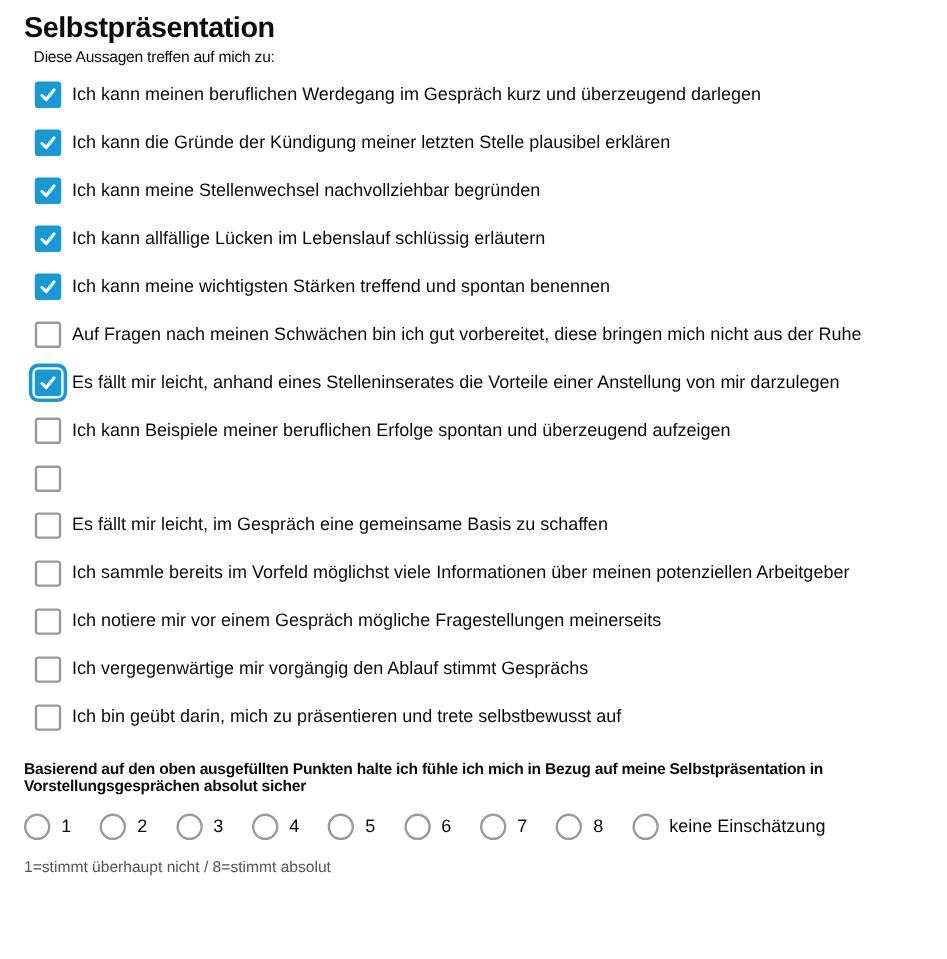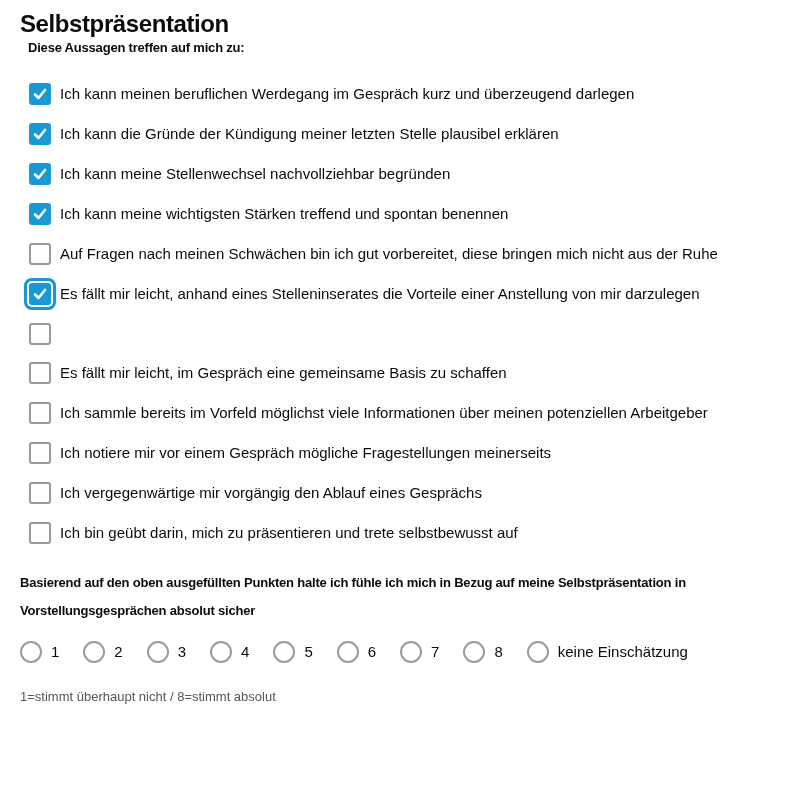--- a/index.html
+++ b/index.html
@@ -19,23 +19,23 @@
   }
   .page-title {
     font-size: 24px;
     font-weight: 800;
     letter-spacing: -0.4px;
     margin: 0 0 4px 0;
     line-height: 24px;
   }
   .page-subtitle {
     font-size: 13px;
-    font-weight: 700;
+    font-weight: 400;
     letter-spacing: -0.2px;
-    margin: 0 0 26px 8px;
+    margin: 0 0 11px 8px;
     line-height: 16px;
   }
   .checklist {
     margin-left: 9px;
     text-align: right;
   }
   .check-row {
     display: flex;
     align-items: flex-start;
     margin-bottom: 16px;
@@ -67,21 +67,21 @@
     font-size: 15px;
     line-height: 24px;
     margin-left: 9px;
     max-width: 706px;
     cursor: pointer;
   }
   .rating-question {
     font-size: 13px;
     font-weight: 700;
     letter-spacing: -0.2px;
-    line-height: 28px;
+    line-height: 14px;
     max-width: 748px;
     margin: 24px 0 0 0;
   }
   .rating-options {
     display: flex;
     align-items: center;
     margin-top: 16px;
     margin-left: 0;
     column-gap: 24px;
   }
@@ -101,21 +101,21 @@
     flex: 0 0 22px;
   }
   .radio-label {
     font-size: 15px;
     line-height: 22px;
     white-space: nowrap;
   }
   .rating-footnote {
     font-size: 13px;
     color: var(--footnote);
-    margin-top: 26px;
+    margin-top: 15px;
     line-height: 16px;
   }
 </style>
 </head>
 <body style="--accent: #1899D6; --cb-border: #999999; --radio-border: #9B9B9B; --footnote: #555555;">
 
 <h1 class="page-title">Selbstpräsentation</h1>
 <div class="page-subtitle">Diese Aussagen treffen auf mich zu:</div>
 
 <div class="checklist">
@@ -142,40 +142,54 @@
       </svg>
     </span>
     <span class="check-label">Ich kann meine Stellenwechsel nachvollziehbar begründen</span>
   </div>
     <div class="check-row">
     <span class="checkbox checked">
       <svg width="16" height="16" viewBox="0 0 16 16" aria-hidden="true">
         <polyline points="3,8.5 6.5,12 13,4" fill="none" stroke="#ffffff" stroke-width="2.6" stroke-linecap="round" stroke-linejoin="round"></polyline>
       </svg>
     </span>
+    <span class="check-label">Ich kann allfällige Lücken im Lebenslauf schlüssig erläutern</span>
+  </div>
+    <div class="check-row">
+    <span class="checkbox checked">
+      <svg width="16" height="16" viewBox="0 0 16 16" aria-hidden="true">
+        <polyline points="3,8.5 6.5,12 13,4" fill="none" stroke="#ffffff" stroke-width="2.6" stroke-linecap="round" stroke-linejoin="round"></polyline>
+      </svg>
+    </span>
     <span class="check-label">Ich kann meine wichtigsten Stärken treffend und spontan benennen</span>
   </div>
     <div class="check-row">
     <span class="checkbox">
       
     </span>
     <span class="check-label">Auf Fragen nach meinen Schwächen bin ich gut vorbereitet, diese bringen mich nicht aus der Ruhe</span>
   </div>
     <div class="check-row">
     <span class="checkbox checked focused">
       <svg width="16" height="16" viewBox="0 0 16 16" aria-hidden="true">
         <polyline points="3,8.5 6.5,12 13,4" fill="none" stroke="#ffffff" stroke-width="2.6" stroke-linecap="round" stroke-linejoin="round"></polyline>
       </svg>
     </span>
     <span class="check-label">Es fällt mir leicht, anhand eines Stelleninserates die Vorteile einer Anstellung von mir darzulegen</span>
   </div>
     <div class="check-row">
     <span class="checkbox">
       
     </span>
+    <span class="check-label">Ich kann Beispiele meiner beruflichen Erfolge spontan und überzeugend aufzeigen</span>
+  </div>
+    <div class="check-row">
+    <span class="checkbox">
+      
+    </span>
   </div>
     <div class="check-row">
     <span class="checkbox">
       
     </span>
     <span class="check-label">Es fällt mir leicht, im Gespräch eine gemeinsame Basis zu schaffen</span>
   </div>
     <div class="check-row">
     <span class="checkbox">
       
@@ -185,21 +199,21 @@
     <div class="check-row">
     <span class="checkbox">
       
     </span>
     <span class="check-label">Ich notiere mir vor einem Gespräch mögliche Fragestellungen meinerseits</span>
   </div>
     <div class="check-row">
     <span class="checkbox">
       
     </span>
-    <span class="check-label">Ich vergegenwärtige mir vorgängig den Ablauf eines Gesprächs</span>
+    <span class="check-label">Ich vergegenwärtige mir vorgängig den Ablauf stimmt Gesprächs</span>
   </div>
     <div class="check-row">
     <span class="checkbox">
       
     </span>
     <span class="check-label">Ich bin geübt darin, mich zu präsentieren und trete selbstbewusst auf</span>
   </div>
   </div>
 
 <div class="rating-question">Basierend auf den oben ausgefüllten Punkten halte ich fühle ich mich in Bezug auf meine Selbstpräsentation in Vorstellungsgesprächen absolut sicher</div>

